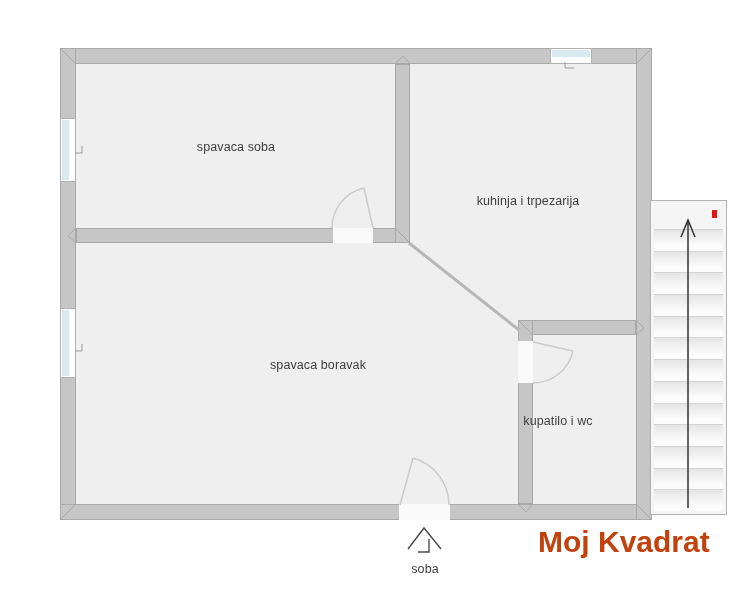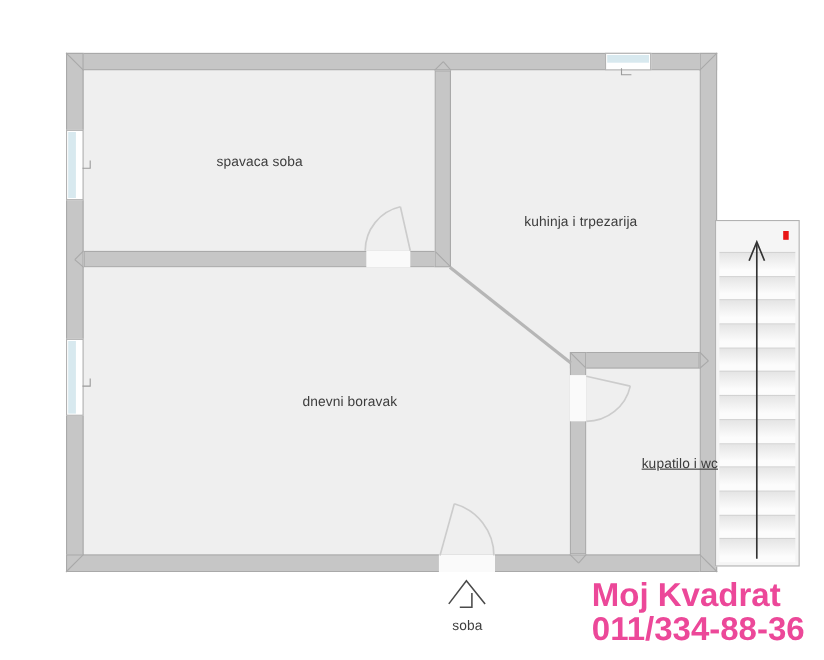--- a/index.html
+++ b/index.html
@@ -29,21 +29,21 @@
   .win-kitchen { left:550px; top:48px; width:42px; height:16px; }
   .win-kitchen .glass { left:1px; top:1px; right:1px; height:7px; }
   .overlay { position:absolute; left:0; top:0; width:749px; height:600px; pointer-events:none; }
   .room-label {
     position:absolute; transform:translate(-50%,-50%);
     font-size:12.5px; color:#3d3d3d; white-space:nowrap; letter-spacing:0.1px;
   }
   .label-bedroom { left:236px; top:147px; }
   .label-kitchen { left:528px; top:201px; }
   .label-living  { left:318px; top:365px; }
-  .label-bath    { left:618px; top:421px;text-decoration:underline; }
+  .label-bath    { left:558px; top:421px; }
   .label-entrance{ left:425px; top:569px; }
   .stairs {
     position:absolute; left:650px; top:200px; width:77px; height:315px;
     background:#f5f5f5; border:1px solid #b2b2b2; box-sizing:border-box;
     padding:3px; display:flex; flex-direction:column;
   }
   .tread { flex:1; background:linear-gradient(180deg,#e5e5e5,#fcfcfc 75%); border-top:1px solid #d2d2d2; }
   .tread.landing { flex:0 0 25px; background:#f5f5f5; border-top:none; }
   .stairs-arrow { position:absolute; left:650px; top:200px; width:77px; height:315px; pointer-events:none; }
   .stairs-marker { position:absolute; left:712px; top:210px; width:5px; height:8px; background:#e81515; }
@@ -148,22 +148,21 @@
     </g>
 
     <g fill="none" stroke="#4a4a4a" stroke-width="1.4">
       <polyline points="408,549 424,528 441,549"></polyline>
       <polyline points="429,539 429,552 418,552"></polyline>
     </g>
   </svg>
 
   <span class="room-label label-bedroom">spavaca soba</span>
   <span class="room-label label-kitchen">kuhinja i trpezarija</span>
-  <span class="room-label label-living">dnevni boravak</span>
+  <span class="room-label label-living">spavaca boravak</span>
   <span class="room-label label-bath">kupatilo i wc</span>
   <span class="room-label label-entrance">soba</span>
 
-  <div class="watermark" style="color: #ec4899;">
+  <div class="watermark" style="color: #c2410c;">
     <div>Moj Kvadrat</div>
-    <div>011/334-88-36</div>
   </div>
 
 </div>
 
 </body></html>

